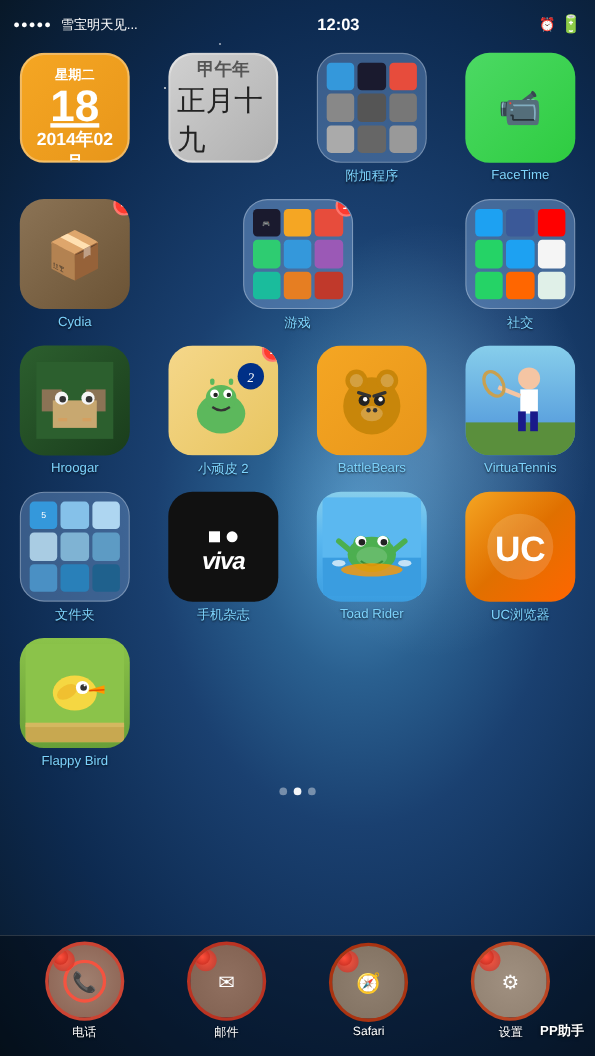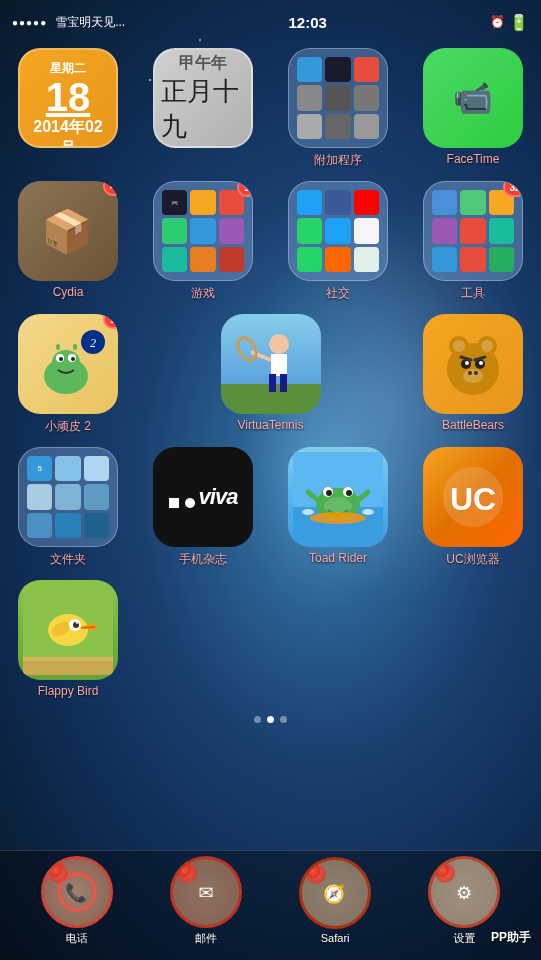--- a/index.html
+++ b/index.html
@@ -77,21 +77,21 @@
       overflow: hidden;
       position: relative;
       display: flex;
       align-items: center;
       justify-content: center;
       font-size: 11px;
       color: white;
     }
 
     .app-label {
-      color: #fca5a5;
+      color: #7dd3fc;
       font-size: 12px;
       margin-top: 4px;
       text-align: left;
       text-shadow: 0 1px 2px rgba(0,0,0,0.8);
     }
 
     
     .badge {
       position: absolute;
       top: -5px;
@@ -448,41 +448,43 @@
           <div class="folder-mini" style="background:#1da1f2;"></div>
           <div class="folder-mini" style="background:#f5f5f5;"></div>
           <div class="folder-mini" style="background:#25d366;"></div>
           <div class="folder-mini" style="background:#ff6600;"></div>
           <div class="folder-mini" style="background:#e0f0e8;"></div>
         </div>
       </div>
       <div class="app-label">社交</div>
     </div>
 
-    <div class="app-item">
-      <div class="app-icon icon-tools-folder" style="position:relative;">
-        <div class="badge" style="font-size:10px; min-width:24px;">32</div>
-        <div class="folder-grid">
-          <div class="folder-mini tools-mini-1"></div>
-          <div class="folder-mini tools-mini-2"></div>
-          <div class="folder-mini tools-mini-3"></div>
-          <div class="folder-mini tools-mini-4"></div>
-          <div class="folder-mini tools-mini-5"></div>
-          <div class="folder-mini tools-mini-6"></div>
-          <div class="folder-mini" style="background:#3498db;"></div>
-          <div class="folder-mini" style="background:#e74c3c;"></div>
-          <div class="folder-mini" style="background:#27ae60;"></div>
-        </div>
-      </div>
-      <div class="app-label">工具</div>
-    </div>
   </div>
 
   <div class="row">
 
+    <div class="app-item">
+      <div class="app-icon icon-hroogar">
+        <div style="width:100%;height:100%;display:flex;align-items:center;justify-content:center;">
+          <svg width="80" height="80" viewBox="0 0 80 80" xmlns="http://www.w3.org/2000/svg">
+            <rect x="5" y="5" width="70" height="70" fill="#2c5f2e"></rect>
+            <rect x="10" y="30" width="18" height="20" fill="#8B7355"></rect>
+            <rect x="50" y="30" width="18" height="20" fill="#8B7355"></rect>
+            <rect x="20" y="40" width="40" height="25" fill="#c8a870"></rect>
+            <circle cx="28" cy="38" r="6" fill="#f5f5f5"></circle>
+            <circle cx="52" cy="38" r="6" fill="#f5f5f5"></circle>
+            <circle cx="29" cy="39" r="3" fill="#333"></circle>
+            <circle cx="53" cy="39" r="3" fill="#333"></circle>
+            <rect x="25" y="56" width="8" height="3" fill="#d4a060"></rect>
+            <rect x="47" y="56" width="8" height="3" fill="#d4a060"></rect>
+          </svg>
+        </div>
+      </div>
+      <div class="app-label">Hroogar</div>
+    </div>
 
     <div class="app-item">
       <div class="app-icon icon-xiaotupi" style="position:relative;">
         <div class="badge">1</div>
         <div style="width:100%;height:100%;display:flex;align-items:center;justify-content:center;background:linear-gradient(135deg,#f5d78a,#e8c560);">
           <svg width="80" height="80" viewBox="0 0 80 80" xmlns="http://www.w3.org/2000/svg">
 
             <circle cx="65" cy="18" r="12" fill="#003087"></circle>
             <text x="65" y="23" font-size="12" fill="white" text-anchor="middle" font-family="serif" font-style="italic">2</text>
 
@@ -495,40 +497,20 @@
             <path d="M30 46 Q38 52 46 46" stroke="#333" stroke-width="2" fill="none"></path>
             <rect x="28" y="20" width="4" height="6" fill="#5cb85c" rx="2"></rect>
             <rect x="45" y="20" width="4" height="6" fill="#5cb85c" rx="2"></rect>
           </svg>
         </div>
       </div>
       <div class="app-label">小顽皮 2</div>
     </div>
 
     <div class="app-item">
-      <div class="app-icon" style="overflow:hidden;border-radius:22px;">
-        <div style="width:100%;height:100%;background:linear-gradient(180deg,#87ceeb 0%,#4a90d9 100%);position:relative;display:flex;align-items:flex-end;justify-content:center;">
-
-          <svg width="100" height="100" viewBox="0 0 100 100" xmlns="http://www.w3.org/2000/svg" style="position:absolute;bottom:0;">
-            <rect x="0" y="70" width="100" height="30" fill="#5a8f3c"></rect>
-
-            <circle cx="58" cy="30" r="10" fill="#f5c5a3"></circle>
-            <rect x="50" y="40" width="16" height="22" fill="white"></rect>
-            <rect x="48" y="60" width="7" height="18" fill="#1a1a8a"></rect>
-            <rect x="59" y="60" width="7" height="18" fill="#1a1a8a"></rect>
-
-            <line x1="50" y1="46" x2="30" y2="38" stroke="#f5c5a3" stroke-width="4"></line>
-            <ellipse cx="26" cy="35" rx="8" ry="12" fill="none" stroke="#c8a050" stroke-width="3" transform="rotate(-30 26 35)"></ellipse>
-          </svg>
-        </div>
-      </div>
-      <div class="app-label">VirtuaTennis</div>
-    </div>
-
-    <div class="app-item">
       <div class="app-icon icon-battlebears">
         <div style="width:100%;height:100%;display:flex;align-items:center;justify-content:center;background:linear-gradient(135deg,#f5a623,#e8961a);">
           <svg width="80" height="80" viewBox="0 0 80 80" xmlns="http://www.w3.org/2000/svg">
 
             <circle cx="40" cy="45" r="26" fill="#c8860a"></circle>
             <circle cx="26" cy="22" r="10" fill="#c8860a"></circle>
             <circle cx="54" cy="22" r="10" fill="#c8860a"></circle>
             <circle cx="26" cy="22" r="6" fill="#d4a040"></circle>
             <circle cx="54" cy="22" r="6" fill="#d4a040"></circle>
 
@@ -540,20 +522,40 @@
             <ellipse cx="40" cy="52" rx="10" ry="7" fill="#d4a040"></ellipse>
             <circle cx="37" cy="49" r="2" fill="#333"></circle>
             <circle cx="43" cy="49" r="2" fill="#333"></circle>
 
             <line x1="28" y1="33" x2="38" y2="36" stroke="#333" stroke-width="3" stroke-linecap="round"></line>
             <line x1="42" y1="36" x2="52" y2="33" stroke="#333" stroke-width="3" stroke-linecap="round"></line>
           </svg>
         </div>
       </div>
       <div class="app-label">BattleBears</div>
+    </div>
+
+    <div class="app-item">
+      <div class="app-icon" style="overflow:hidden;border-radius:22px;">
+        <div style="width:100%;height:100%;background:linear-gradient(180deg,#87ceeb 0%,#4a90d9 100%);position:relative;display:flex;align-items:flex-end;justify-content:center;">
+
+          <svg width="100" height="100" viewBox="0 0 100 100" xmlns="http://www.w3.org/2000/svg" style="position:absolute;bottom:0;">
+            <rect x="0" y="70" width="100" height="30" fill="#5a8f3c"></rect>
+
+            <circle cx="58" cy="30" r="10" fill="#f5c5a3"></circle>
+            <rect x="50" y="40" width="16" height="22" fill="white"></rect>
+            <rect x="48" y="60" width="7" height="18" fill="#1a1a8a"></rect>
+            <rect x="59" y="60" width="7" height="18" fill="#1a1a8a"></rect>
+
+            <line x1="50" y1="46" x2="30" y2="38" stroke="#f5c5a3" stroke-width="4"></line>
+            <ellipse cx="26" cy="35" rx="8" ry="12" fill="none" stroke="#c8a050" stroke-width="3" transform="rotate(-30 26 35)"></ellipse>
+          </svg>
+        </div>
+      </div>
+      <div class="app-label">VirtuaTennis</div>
     </div>
   </div>
 
   <div class="row">
 
     <div class="app-item">
       <div class="app-icon icon-files">
         <div class="folder-grid">
           <div class="folder-mini files-mini-1" style="font-size:8px;color:white;display:flex;align-items:center;justify-content:center;">5</div>
           <div class="folder-mini" style="background:#85c1e9;"></div>
@@ -563,21 +565,21 @@
           <div class="folder-mini" style="background:#5d9bc4;"></div>
           <div class="folder-mini" style="background:#4a90c4;"></div>
           <div class="folder-mini" style="background:#2980b9;"></div>
           <div class="folder-mini" style="background:#1f618d;"></div>
         </div>
       </div>
       <div class="app-label">文件夹</div>
     </div>
 
     <div class="app-item">
-      <div class="app-icon icon-viva" style="background:#111;gap:4px;">
+      <div class="app-icon icon-viva" style="background:#111;flex-direction:column;gap:4px;">
         <div style="display:flex;gap:6px;margin-top:12px;">
           <div style="width:10px;height:10px;background:white;border-radius:50;"></div>
           <div style="width:10px;height:10px;background:white;border-radius:50%;"></div>
         </div>
         <div class="viva-text">viva</div>
       </div>
       <div class="app-label">手机杂志</div>
     </div>
 
     <div class="app-item">

